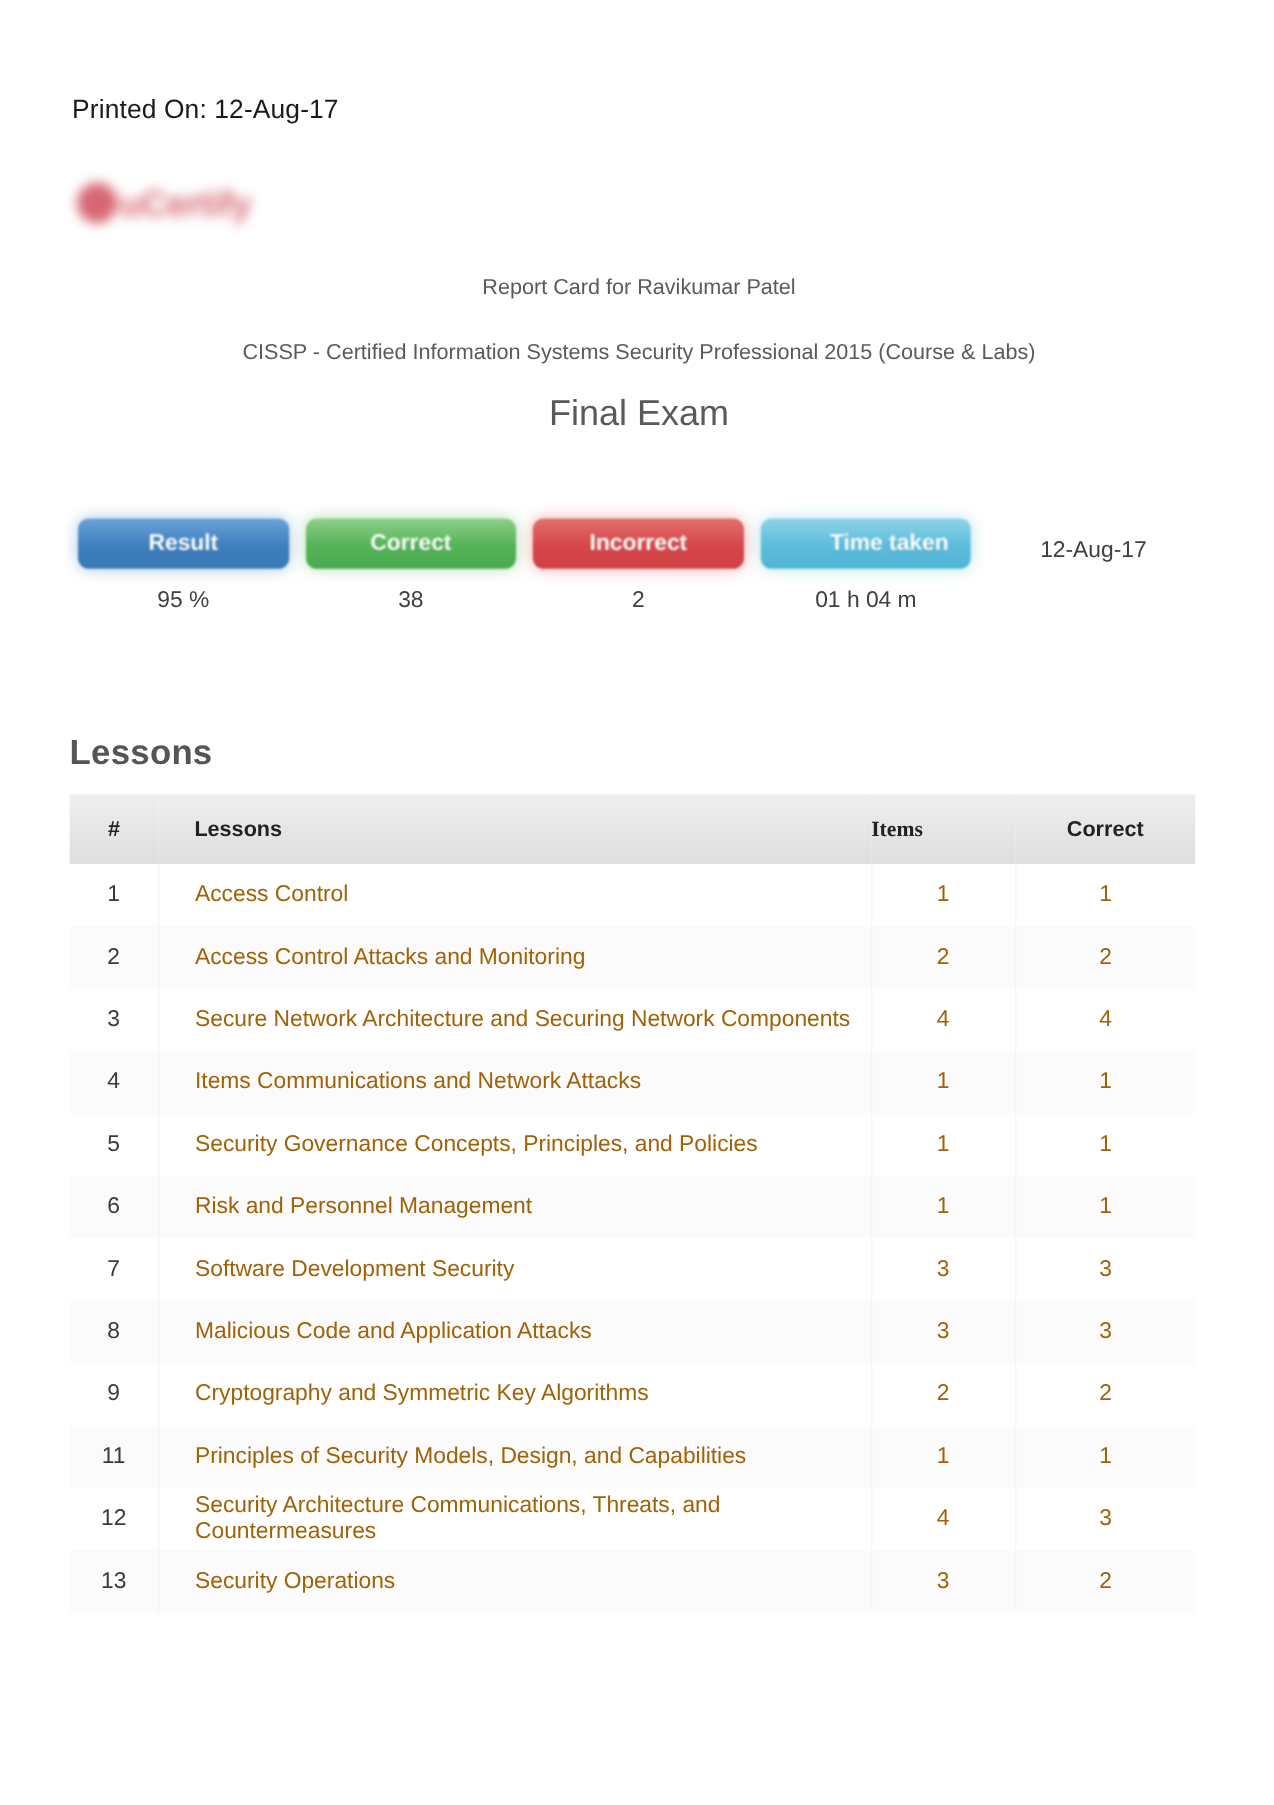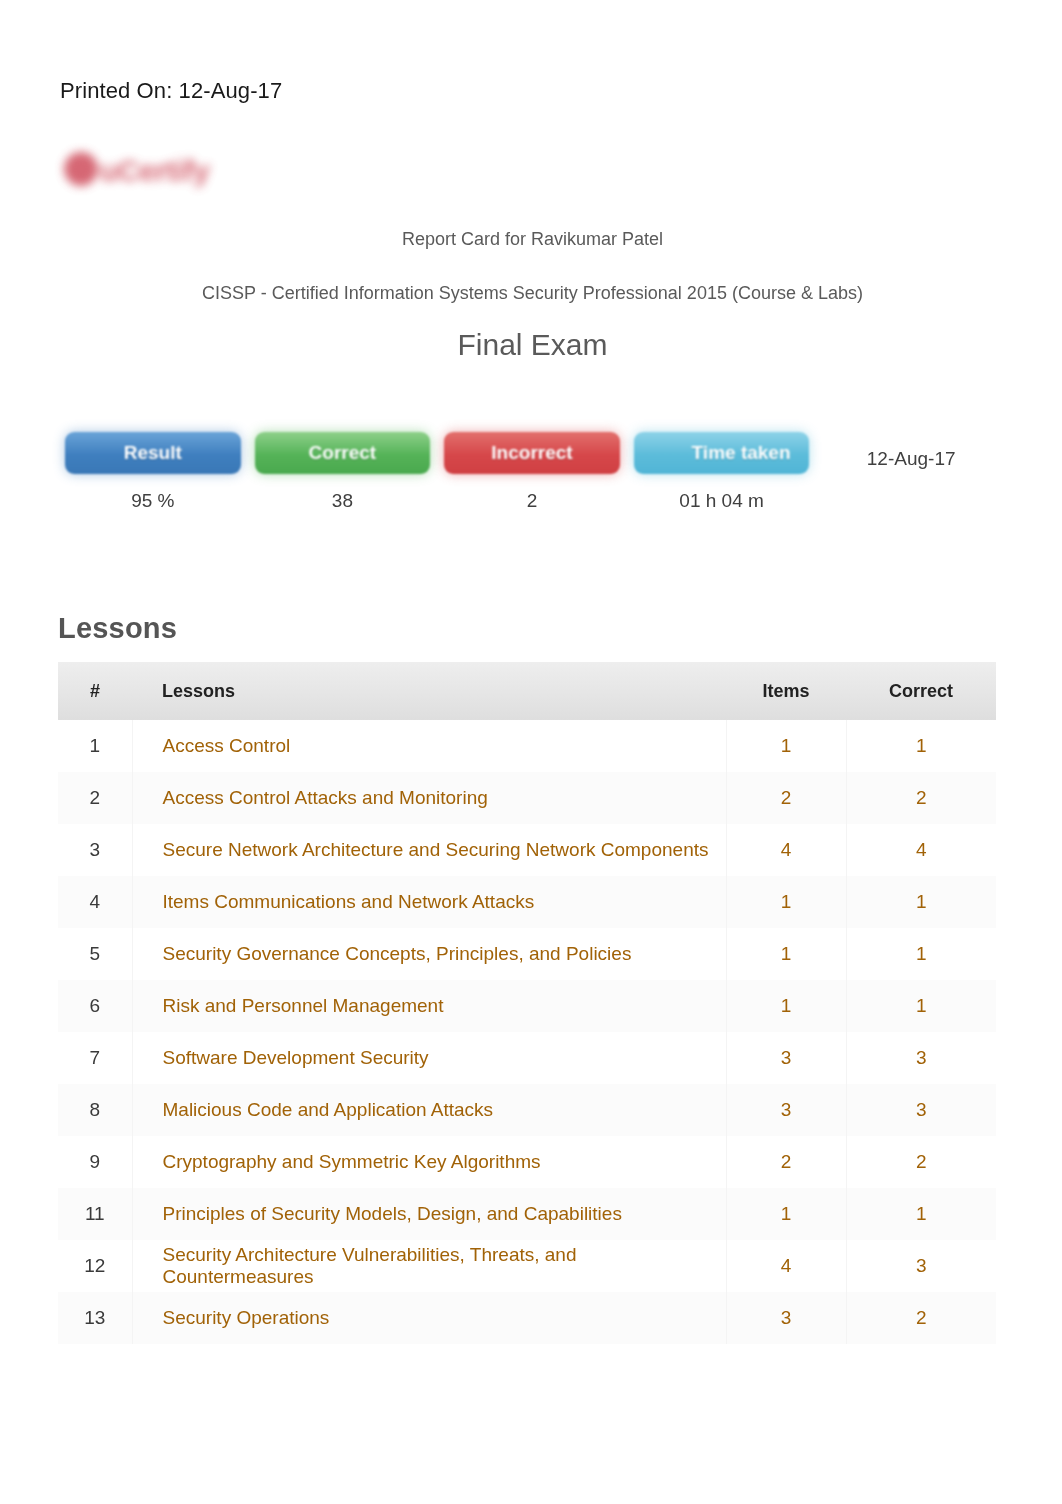--- a/index.html
+++ b/index.html
@@ -141,21 +141,21 @@
     background: linear-gradient(to bottom, #eeeeee 0%, #e3e3e3 70%, #dedede 100%);
     color: #222222;
     font-size: 18px;
     font-weight: bold;
     height: 58px;
     padding: 0 0 0 0;
     border: none;
   }
   table.lessons thead th.col-num   { width: 74px;  text-align: center; }
   table.lessons thead th.col-name  { text-align: left; padding-left: 30px; }
-  table.lessons thead th.col-items { width: 120px; text-align: center; }
+  table.lessons thead th.col-items { width: 120px; text-align: left; font-family: Liberation Serif, serif; }
   table.lessons thead th.col-corr  { width: 150px; text-align: center; }
 
   table.lessons tbody td {
     height: 50px;
     font-size: 19px;
     color: #a16207;
     background: #ffffff;
     border-right: 1px solid #f4f4f4;
   }
   table.lessons tbody tr:nth-child(even) td { background: #fbfbfb; }
@@ -270,21 +270,21 @@
           <td class="c-corr">2</td>
         </tr>
         <tr>
           <td class="c-num">11</td>
           <td class="c-name">Principles of Security Models, Design, and Capabilities</td>
           <td class="c-items">1</td>
           <td class="c-corr">1</td>
         </tr>
         <tr>
           <td class="c-num">12</td>
-          <td class="c-name">Security Architecture Vulnerabilities, Threats, and Countermeasures</td>
+          <td class="c-name">Security Architecture Communications, Threats, and Countermeasures</td>
           <td class="c-items">4</td>
           <td class="c-corr">3</td>
         </tr>
         <tr>
           <td class="c-num">13</td>
           <td class="c-name">Security Operations</td>
           <td class="c-items">3</td>
           <td class="c-corr">2</td>
         </tr>
       </tbody>

